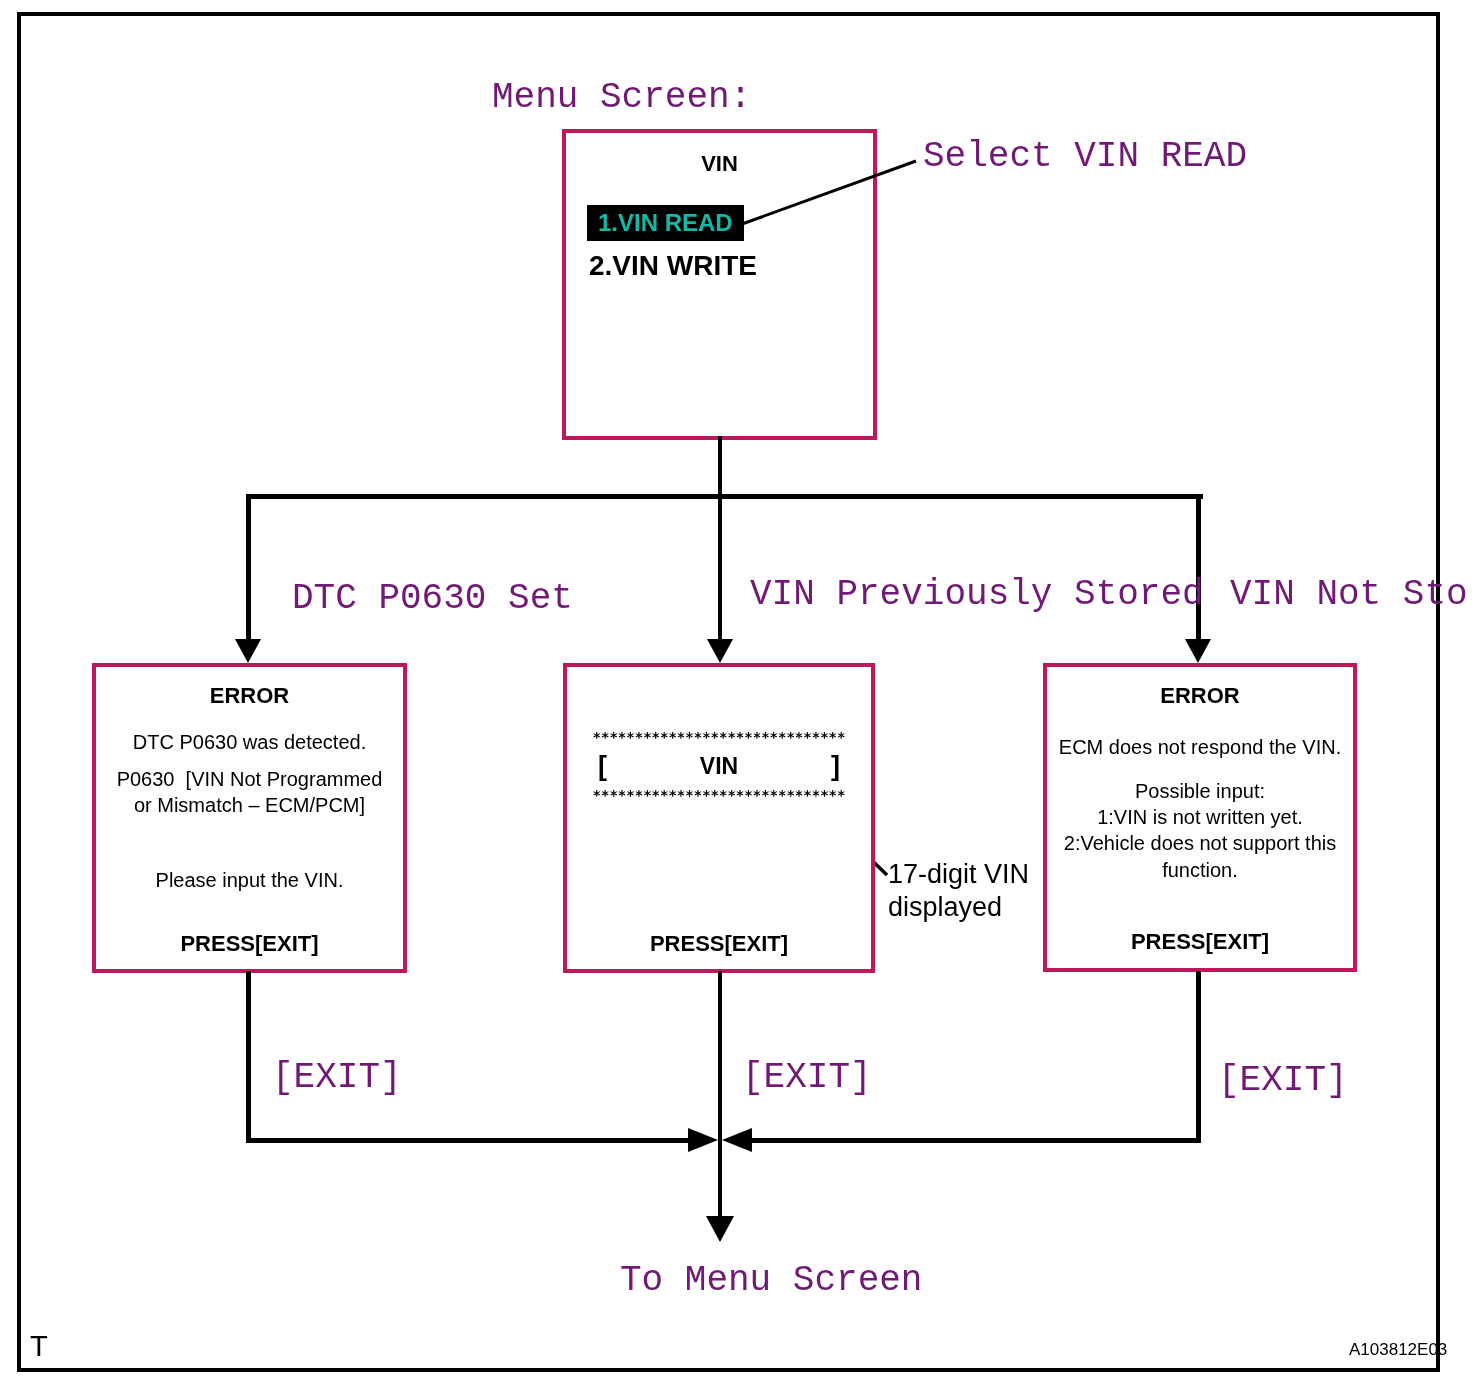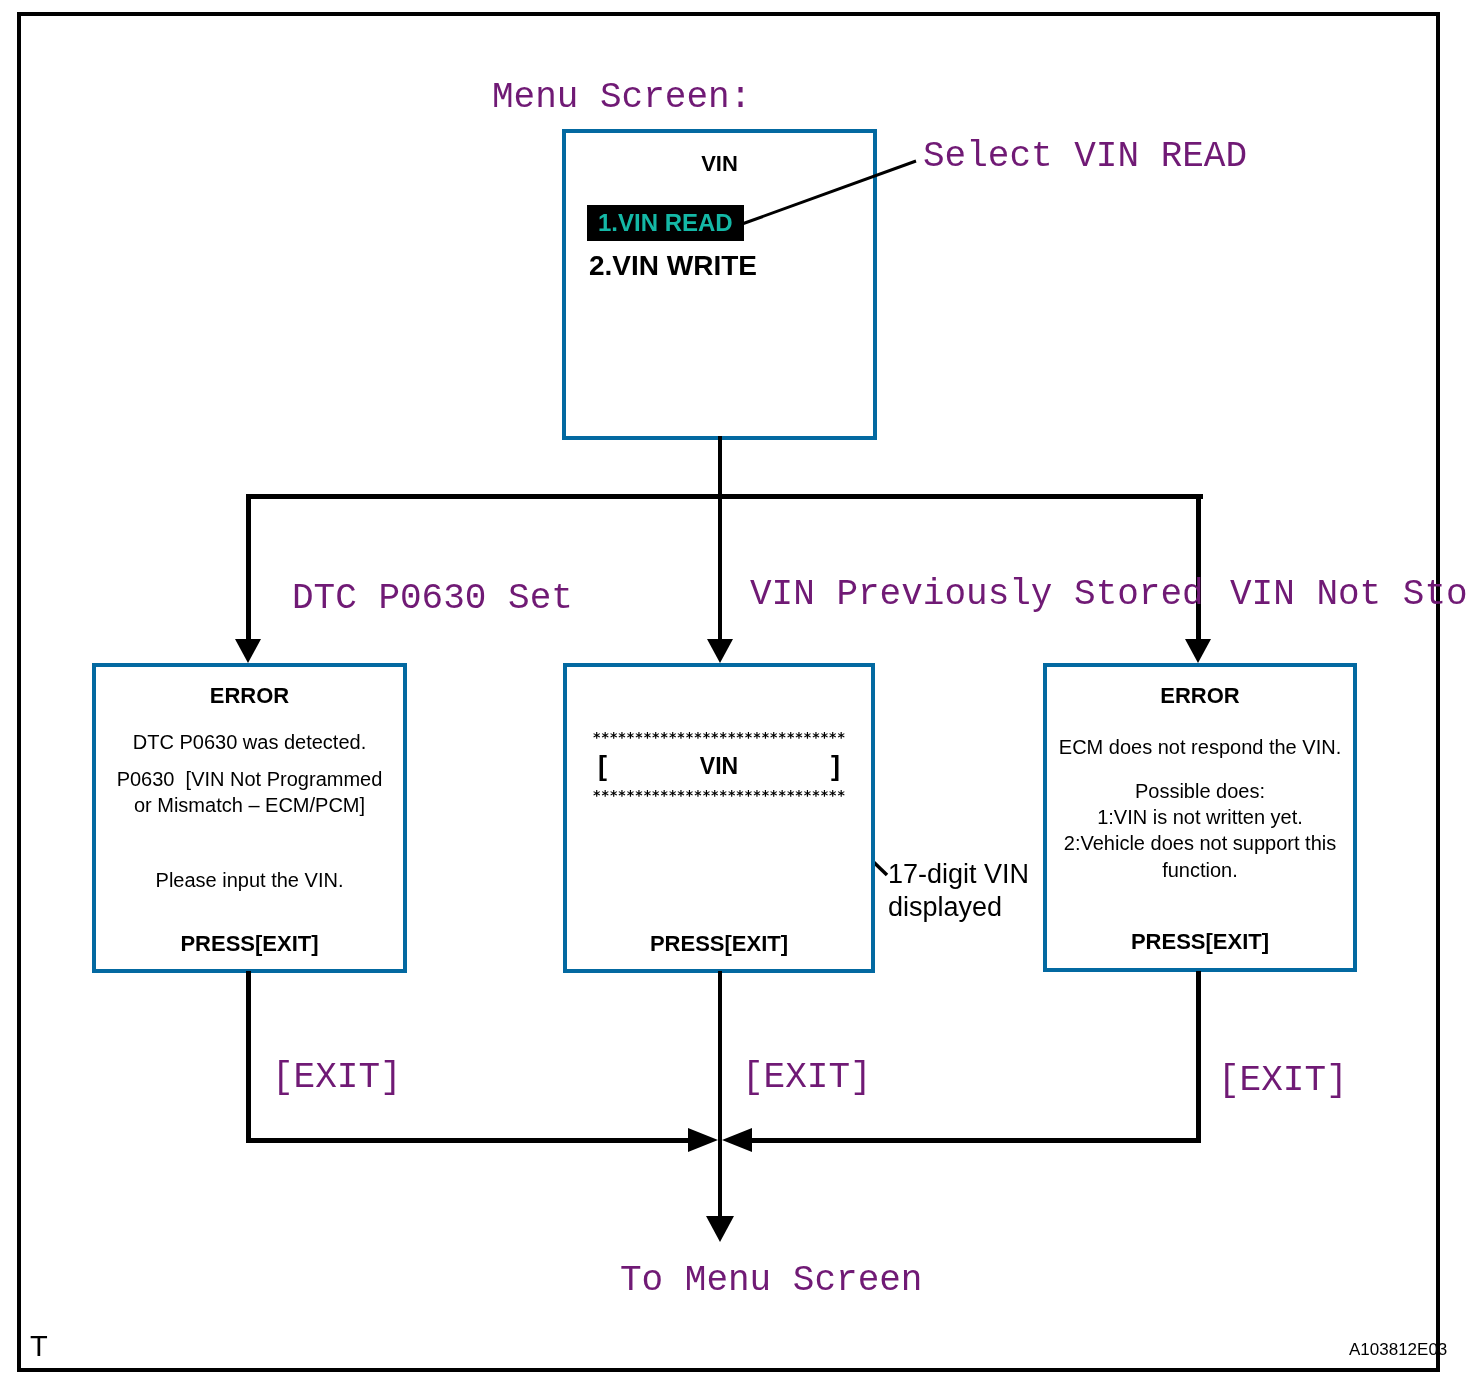--- a/index.html
+++ b/index.html
@@ -1,21 +1,21 @@
 <!DOCTYPE html>
 <html><head>
 <meta charset="utf-8">
 <style>
   html,body{margin:0;padding:0;background:#ffffff;}
   #canvas{position:relative;width:1472px;height:1392px;background:#ffffff;
           font-family:"Liberation Sans",sans-serif;color:#000;overflow:hidden;}
   .abs{position:absolute;}
   .lbl{position:absolute;font-size:36px;line-height:30px;white-space:nowrap;color:#701a75;font-family:Liberation Mono, monospace;}
   .ln{position:absolute;background:#000;}
-  .bx{position:absolute;border:4px solid #0369a1;background:#fff;box-sizing:border-box;}
+  .bx{position:absolute;border:4px solid #be185d;background:#fff;box-sizing:border-box;}
   .bl{position:absolute;left:0;width:100%;text-align:center;font-weight:normal;
       font-size:20px;line-height:26px;white-space:pre-wrap;}
   .bt{position:absolute;left:0;width:100%;text-align:center;font-weight:bold;font-size:22px;}
   .press{position:absolute;left:0;width:100%;text-align:center;font-weight:bold;font-size:22px;}
   .ast{position:absolute;left:0;width:100%;text-align:center;
        font-family:"DejaVu Sans Mono",monospace;font-weight:bold;font-size:14px;
        letter-spacing:0;white-space:nowrap;}
   .tri{position:absolute;width:0;height:0;}
   .tri-down{border-left:13px solid transparent;border-right:13px solid transparent;
             border-top:24px solid #000;}
@@ -88,21 +88,21 @@
   </div>
 
   <div class="abs" style="left:888px;top:858px;font-size:27px;line-height:33px;">
     <div>17-digit VIN</div>
     <div>displayed</div>
   </div>
 
   <div class="bx" style="left:1043px;top:663px;width:314px;height:309px;">
     <div class="bt" style="top:16px;">ERROR</div>
     <div class="bl" style="top:67px;">ECM does not respond the VIN.</div>
-    <div class="bl" style="top:111px;">Possible does:</div>
+    <div class="bl" style="top:111px;">Possible input:</div>
     <div class="bl" style="top:137px;">1:VIN is not written yet.</div>
     <div class="bl" style="top:163px;">2:Vehicle does not support this</div>
     <div class="bl" style="top:190px;">function.</div>
     <div class="press" style="top:262px;">PRESS[EXIT]</div>
   </div>
 
   <div class="ln" style="left:246px;top:971px;width:5px;height:172px;"></div>
   <div class="ln" style="left:718px;top:971px;width:4px;height:247px;"></div>
   <div class="ln" style="left:1196px;top:971px;width:5px;height:172px;"></div>
   <div class="ln" style="left:246px;top:1138px;width:444px;height:5px;"></div>

